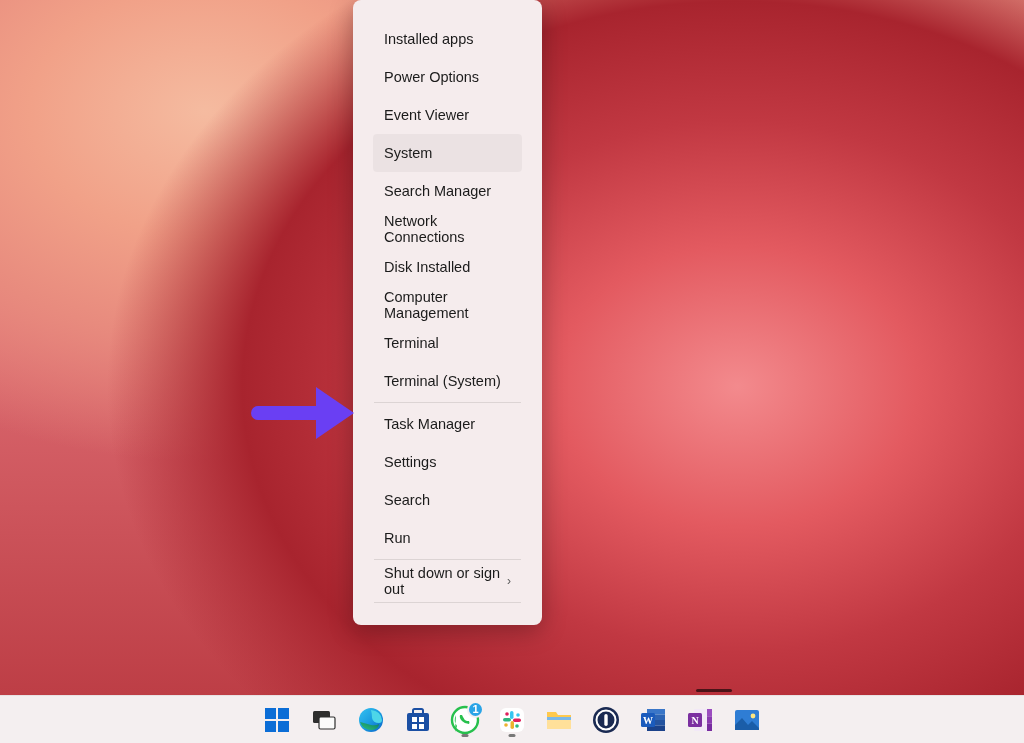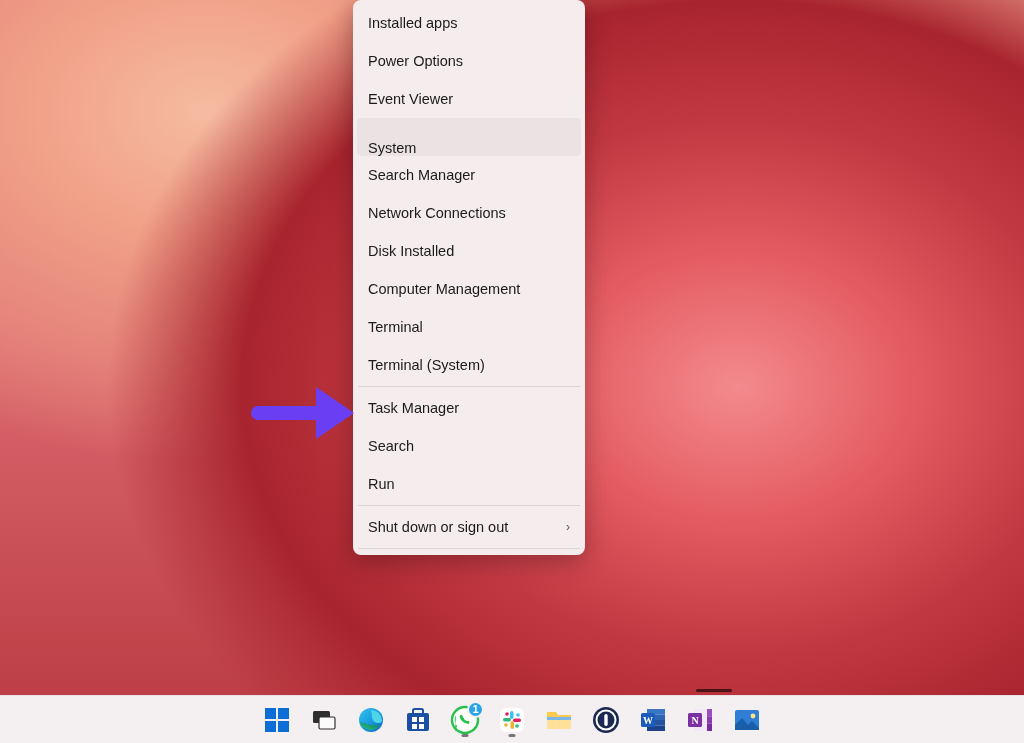--- a/index.html
+++ b/index.html
@@ -16,38 +16,38 @@
       background:
         radial-gradient(ellipse 900px 700px at 72% 52%, #f38a8d 0%, #e35a60 20%, #c13842 38%, #a8242e 55%, transparent 70%),
         radial-gradient(ellipse 700px 500px at 20% 15%, #f5bba0 0%, #f1a188 25%, #e88b7e 45%, transparent 70%),
         radial-gradient(ellipse 500px 400px at 90% 10%, #f2a697 0%, transparent 60%),
         linear-gradient(180deg, #eb9c86 0%, #df6f75 40%, #b93840 100%);
     }
     .context-menu {
       position: absolute;
       left: 353px;
       top: 0;
-      width: 232px;
+      width: 189px;
       background: #f5eced;
       border-radius: 8px;
       box-shadow: 0 6px 24px rgba(0,0,0,0.28);
-      padding: 4px;
+      padding: 20px;
     }
     .menu-item {
       height: 38px;
       display: flex;
       align-items: center;
       justify-content: space-between;
       padding: 0 11px 0 11px;
       font-size: 14.5px;
       color: #1b1b1b;
       border-radius: 4px;
       cursor: pointer;
     }
-    .menu-item.hovered { background: rgba(0,0,0,0.04); align-items: flex-end; }
+    .menu-item.hovered { background: rgba(0,0,0,0.04); }
     .menu-separator {
       height: 1px;
       margin: 2px 1px;
       background: rgba(0,0,0,0.10);
     }
     .chevron {
       font-size: 12px;
       color: #5a5a5a;
     }
     .arrow-annotation {
@@ -166,20 +166,23 @@
     </div>
     <div class="menu-item">
       <span>Terminal</span>
     </div>
     <div class="menu-item">
       <span>Terminal (System)</span>
     </div>
     <div class="menu-separator"></div>
     <div class="menu-item">
       <span>Task Manager</span>
+    </div>
+    <div class="menu-item">
+      <span>Settings</span>
     </div>
     <div class="menu-item">
       <span>Search</span>
     </div>
     <div class="menu-item">
       <span>Run</span>
     </div>
     <div class="menu-separator"></div>
     <div class="menu-item">
       <span>Shut down or sign out</span>

